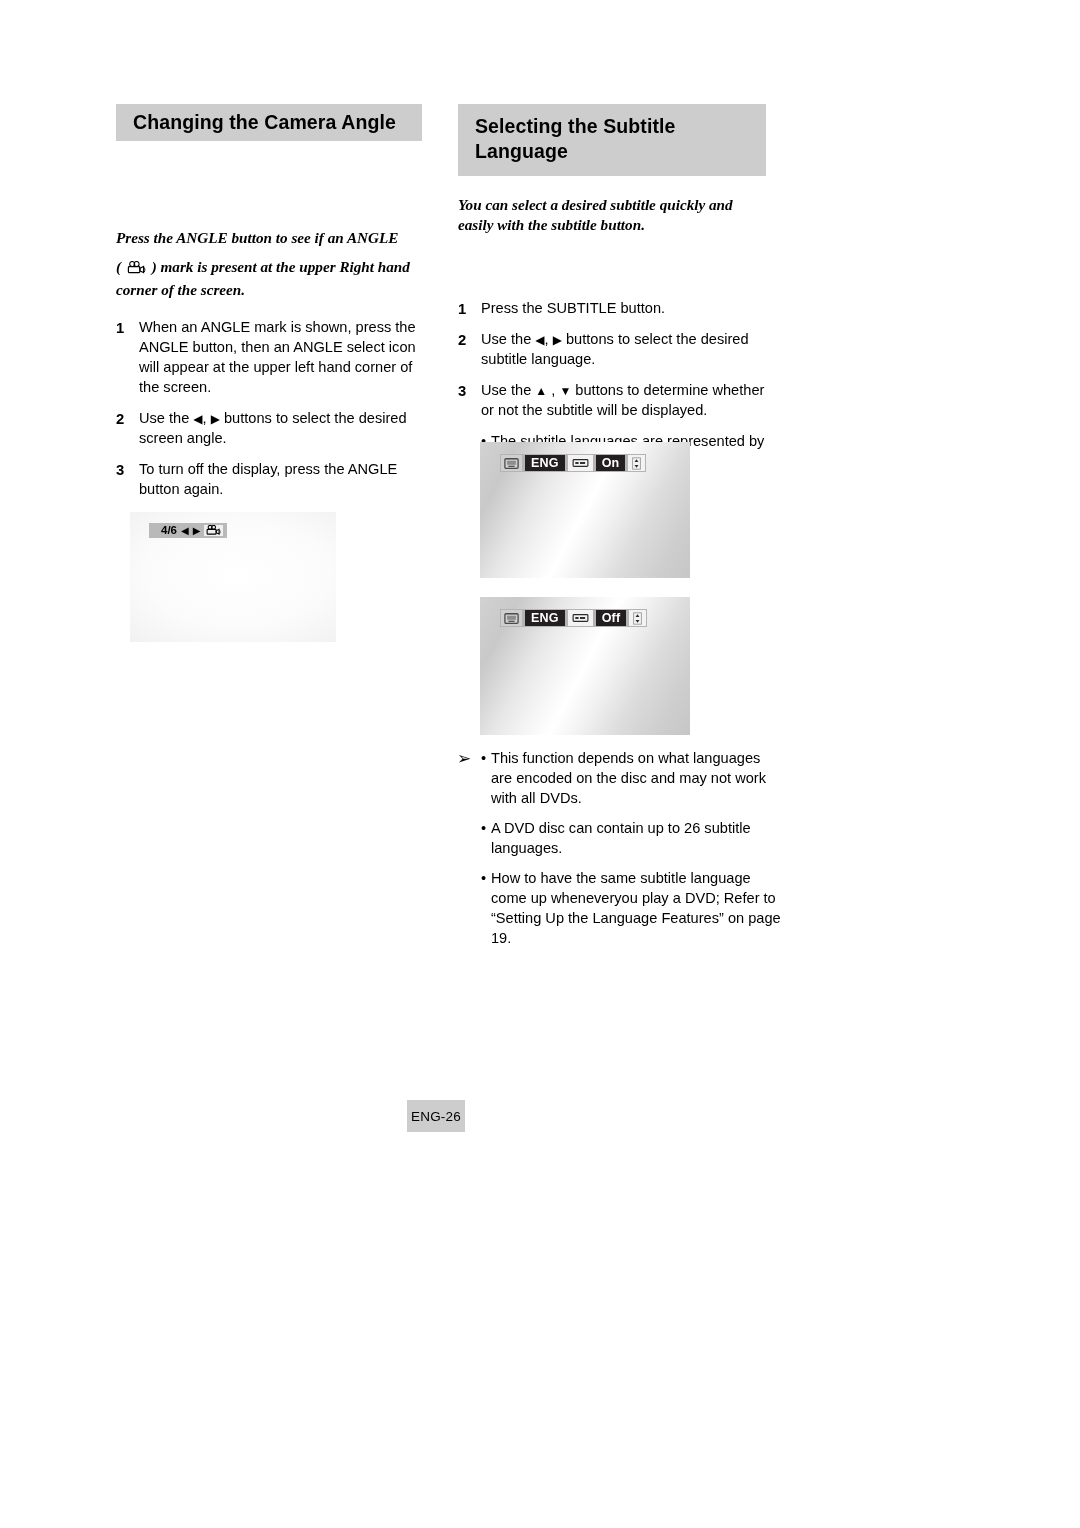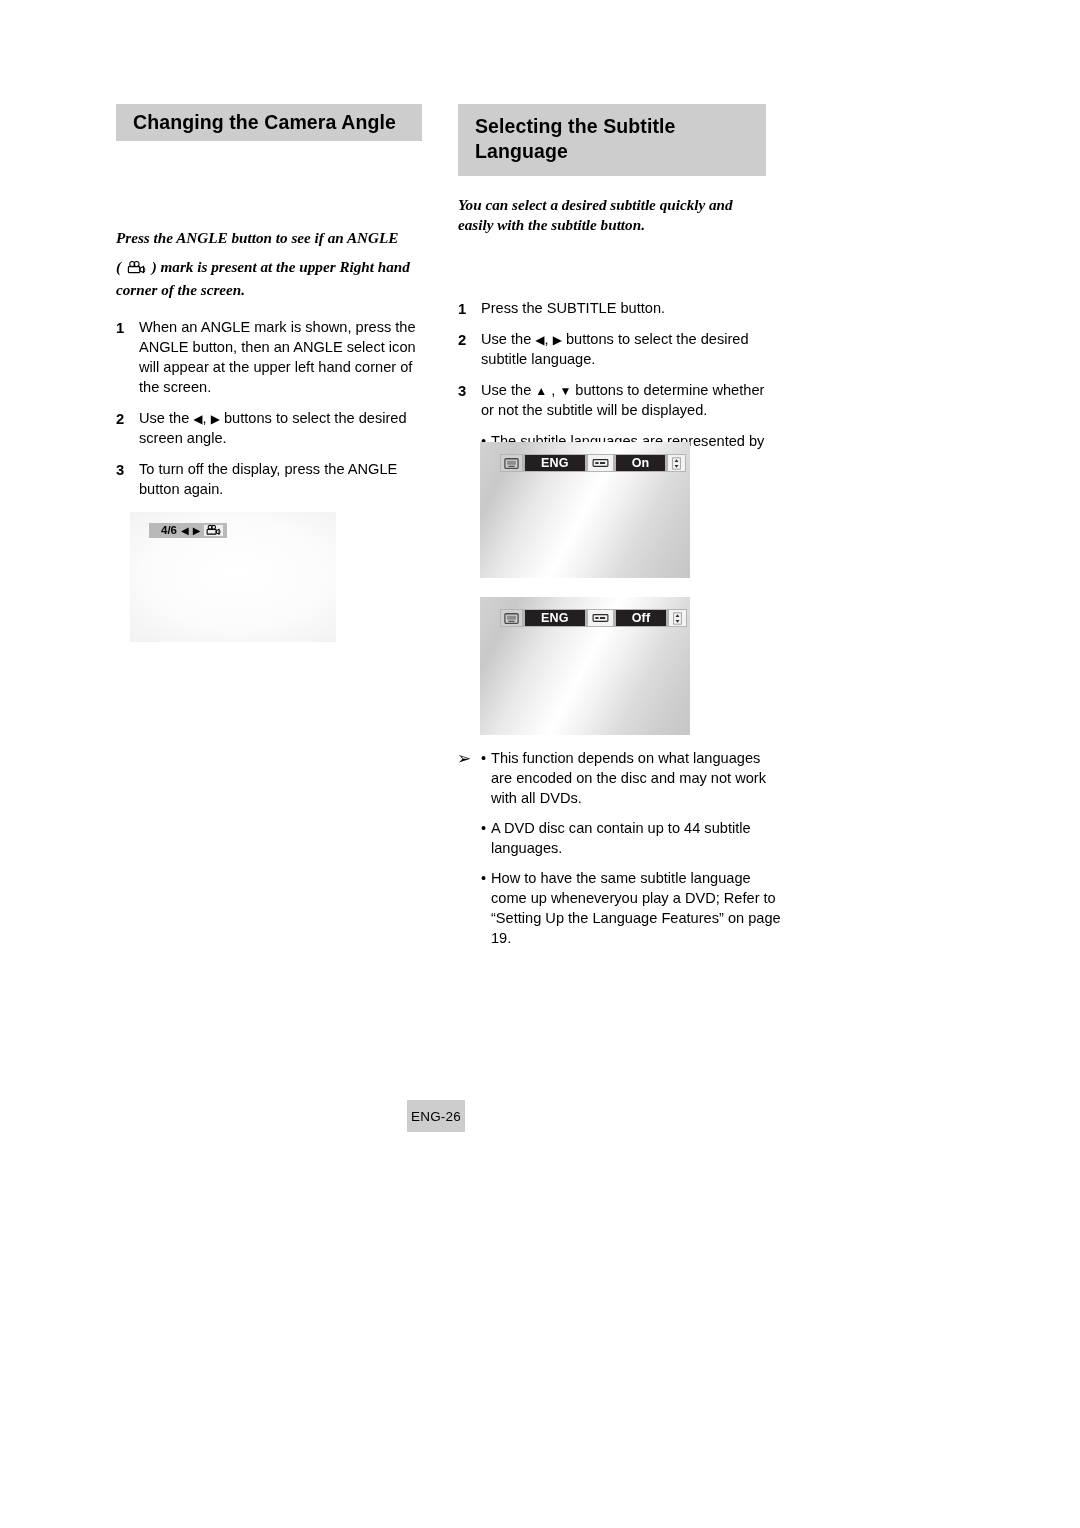--- a/index.html
+++ b/index.html
@@ -201,21 +201,21 @@
     align-items: center;
     justify-content: center;
     padding: 0 5px;
   }
   .osd-chip {
     background: #231f20;
     color: #ffffff;
     font-size: 12.5px;
     font-weight: bold;
     line-height: 1;
-    padding: 0 16px;
+    padding: 0 6px;
     display: flex;
     align-items: center;
     letter-spacing: .2px;
   }
   .osd-icon-box {
     background: #cfcfcf;
     display: flex;
     align-items: center;
     justify-content: center;
     padding: 0 3px;
@@ -422,21 +422,21 @@
 
   <div style="position:absolute; left:481px; top:749px; width:300px;" class="note-block">
     <span class="note-marker">➢</span>
 
     <div class="bullet">
       <span class="bullet-dot">•</span>
       <span class="bullet-txt">This function depends on what languages are encoded on the disc and may not work with all DVDs.</span>
     </div>
     <div class="bullet" style="margin-top:6px">
       <span class="bullet-dot">•</span>
-      <span class="bullet-txt">A DVD disc can contain up to 44 subtitle languages.</span>
+      <span class="bullet-txt">A DVD disc can contain up to 26 subtitle languages.</span>
     </div>
     <div class="bullet" style="margin-top:6px">
       <span class="bullet-dot">•</span>
       <span class="bullet-txt">How to have the same subtitle language come up wheneveryou play a DVD; Refer to “Setting Up the Language Features” on page 19.</span>
     </div>
   </div>
 
   <div class="footer">ENG-26</div>
 
 </div>

